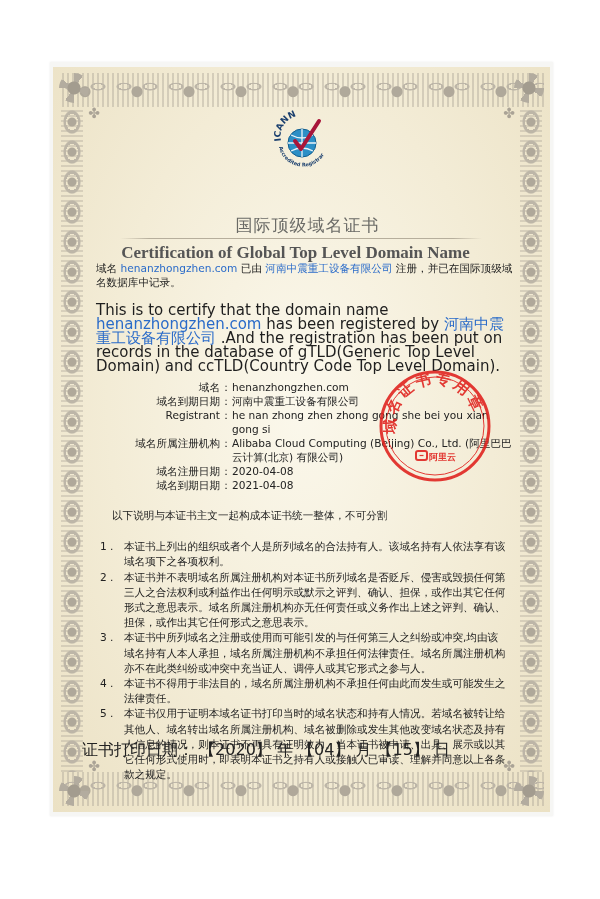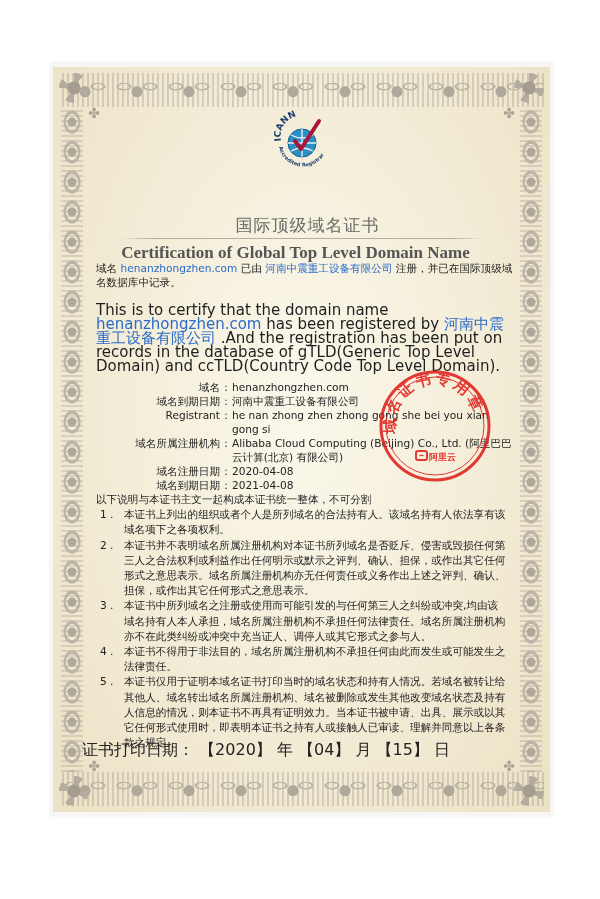--- a/index.html
+++ b/index.html
@@ -68,21 +68,21 @@
   .content { position: absolute; left: 43px; top: 192px; width: 420px; font-size: 10.6px; line-height: 14px; color: #1e1e1e; }
   .para { margin: 2px 0 14px 0; }
   .para.en { margin-bottom: 14px; font-size: 15px; line-height: 14px; }
   .link { color: #2a6bc9; }
   .info { position: absolute; left: 43px; top: 313px; width: 420px; font-size: 10.6px; line-height: 14px; }
   .info-row { display: flex; }
   .info-label { width: 124px; text-align: right; flex: none; }
   .info-colon { width: 12px; text-align: center; flex: none; }
   .info-value { flex: 1; }
   .notes { position: absolute; left: 43px; top: 425px; width: 412px; font-size: 10.6px; line-height: 15.2px; }
-  .notes-intro { margin: 0; }
+  .notes-intro { margin: 16px; }
   .note { display: flex; }
   .note-num { width: 28px; flex: none; padding-left: 4px; box-sizing: border-box; }
   .note-text { flex: 1; }
   .print-date { position: absolute; left: 29px; top: 673px; font-size: 16px; }
 
   .seal { position: absolute; left: 325px; top: 302px; width: 114px; height: 114px; }
 </style>
 </head>
 <body>
 

